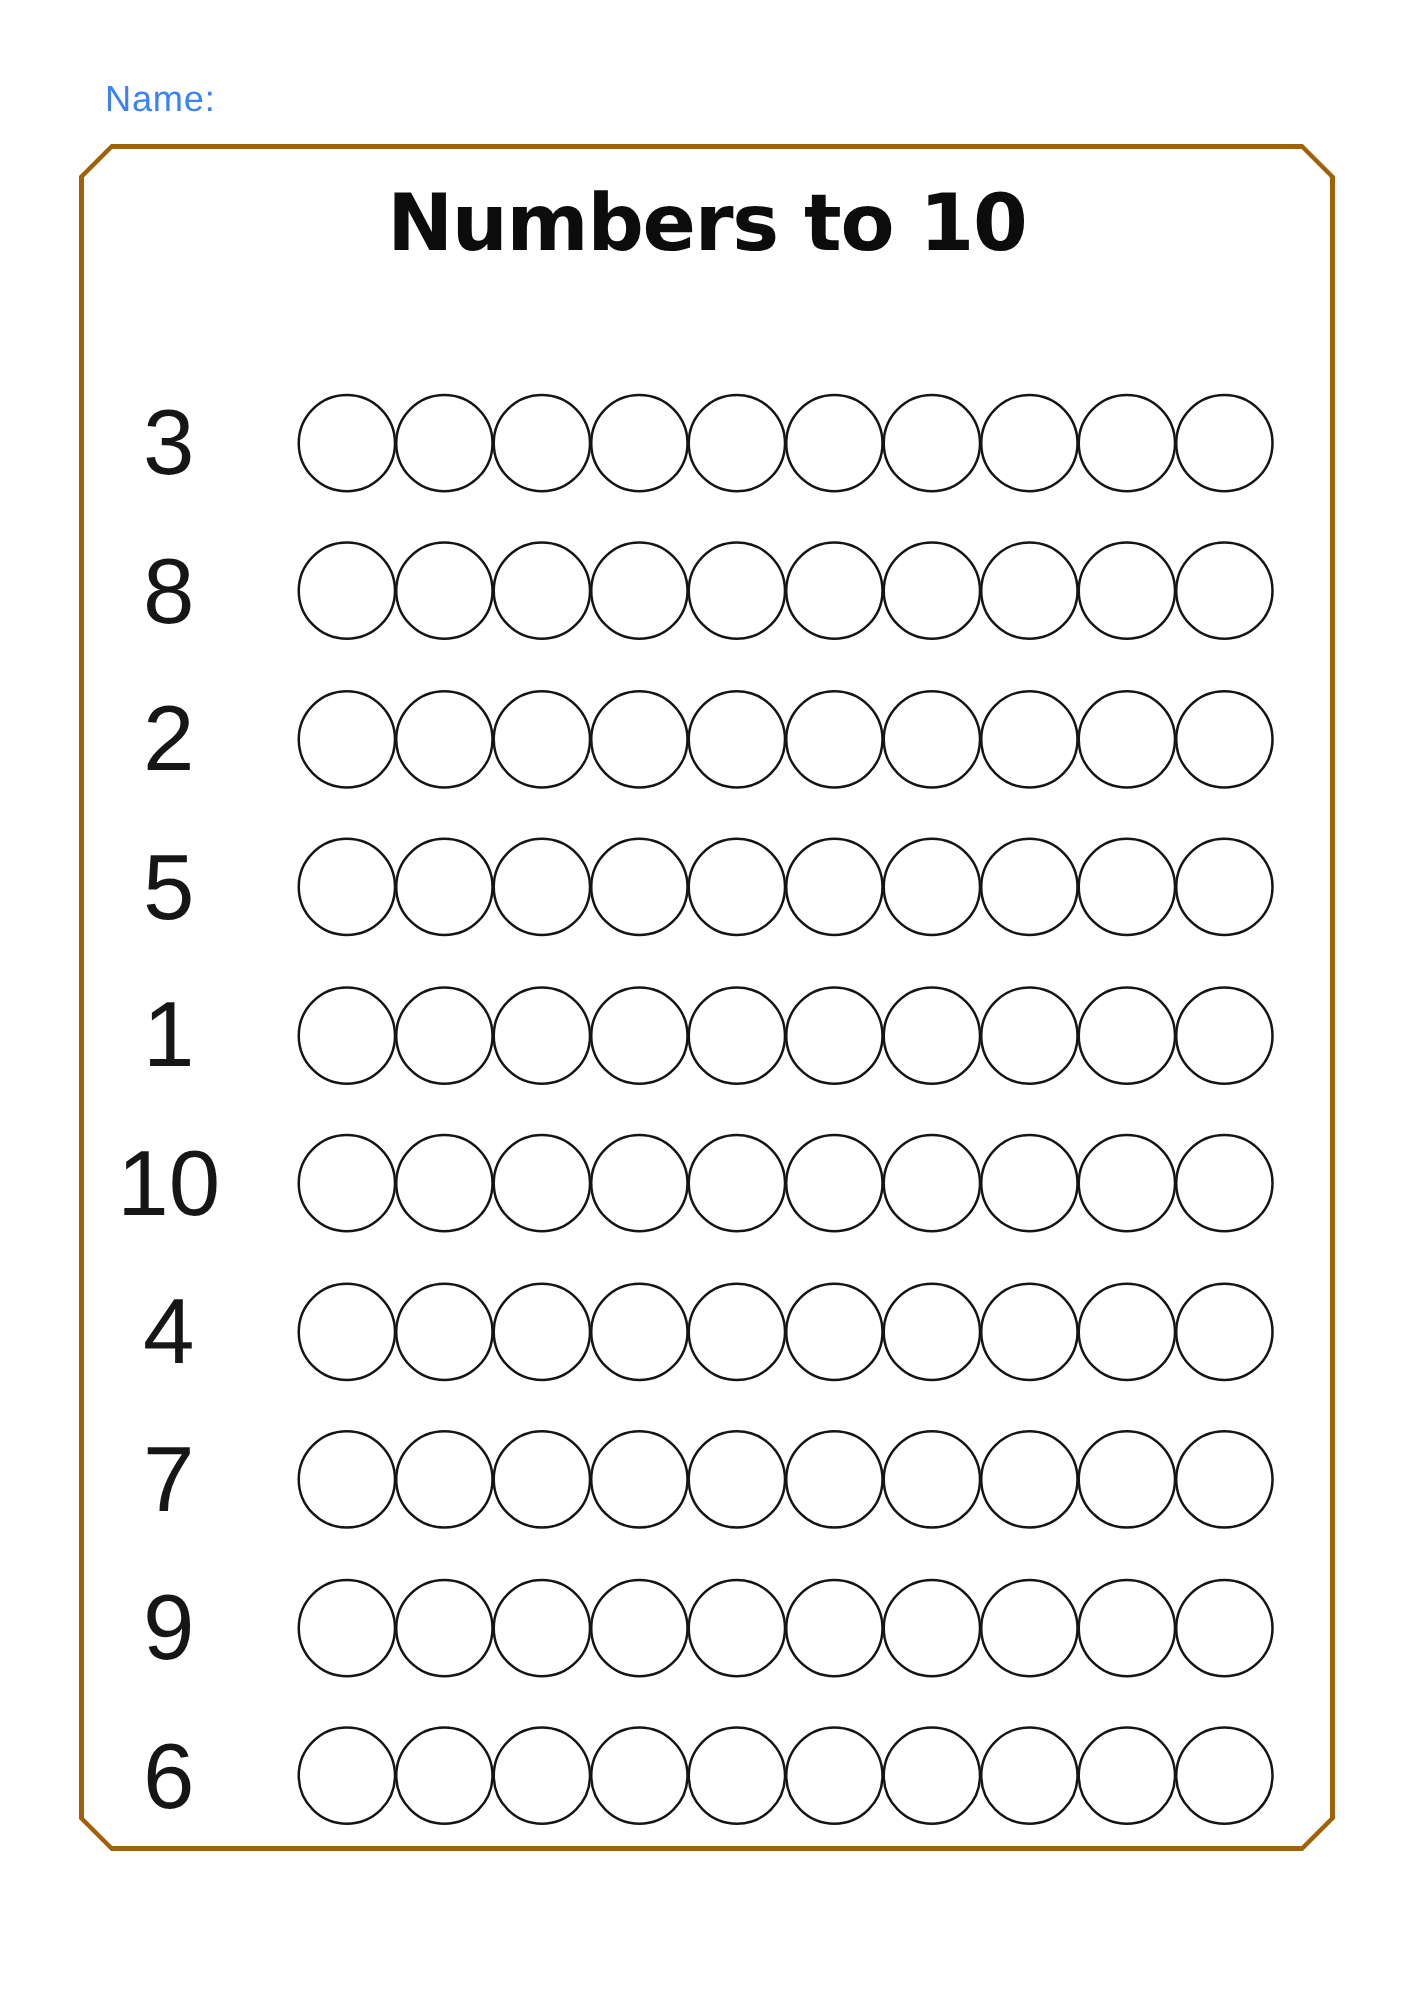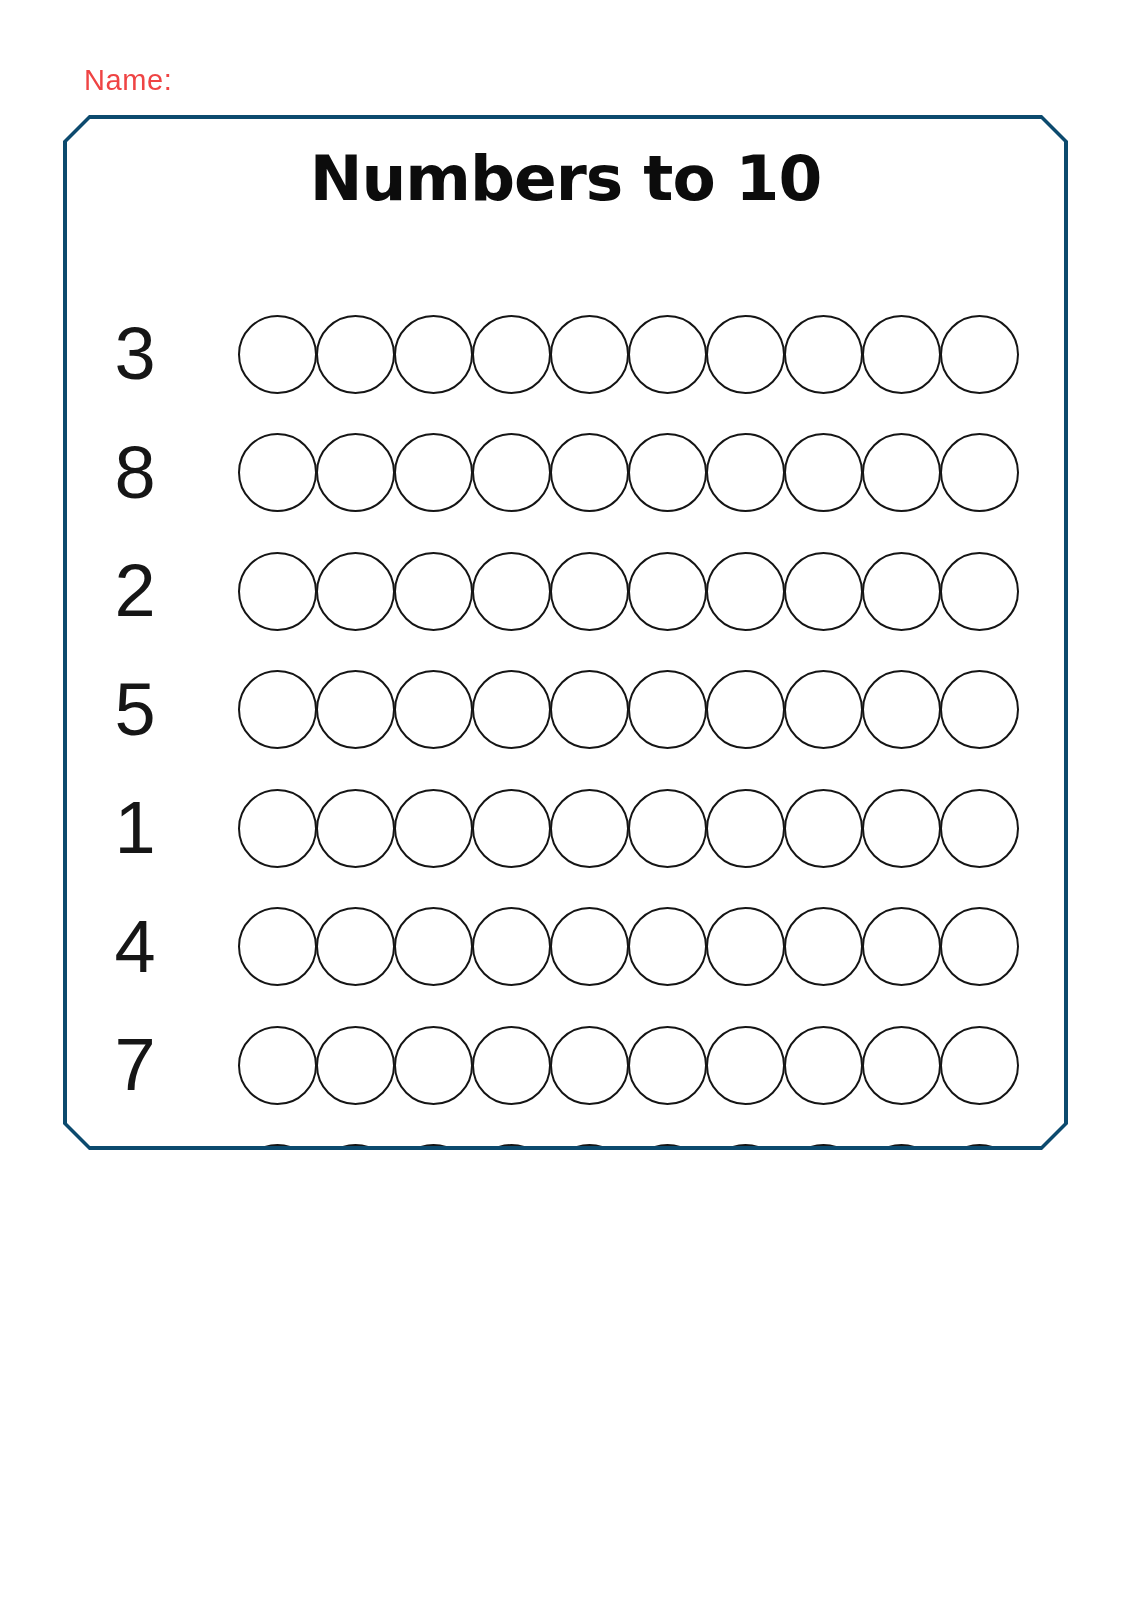--- a/index.html
+++ b/index.html
@@ -11,26 +11,26 @@
     width:1131px;height:1600px;
     background:var(--paper);
     font-family:"Liberation Sans", sans-serif;
     color:var(--ink);
     position:relative;
     overflow:hidden;
   }
   .page{position:absolute;inset:0;}
   .name-line{
     position:absolute;left:84px;top:64px;
-    font-size:29px;letter-spacing:0.6px;color:#ef4444;
+    font-size:29px;letter-spacing:0.6px;color:#3b82f6;
   }
   
   .sheet-border{
-    position:absolute;left:63px;top:115px;width:1005px;height:1035px;
-    background:#0c4a6e;
+    position:absolute;left:63px;top:115px;width:1005px;height:1366px;
+    background:#a16207;
     clip-path:polygon(26px 0, calc(100% - 26px) 0, 100% 26px,
                       100% calc(100% - 26px), calc(100% - 26px) 100%,
                       26px 100%, 0 calc(100% - 26px), 0 26px);
   }
   .sheet{
     position:absolute;left:4px;top:4px;right:4px;bottom:4px;
     background:var(--paper);
     clip-path:polygon(23px 0, calc(100% - 23px) 0, 100% 23px,
                       100% calc(100% - 23px), calc(100% - 23px) 100%,
                       23px 100%, 0 calc(100% - 23px), 0 23px);
@@ -167,20 +167,35 @@
               <span class="circle" style="border-color: rgb(21, 21, 21);"></span>
               <span class="circle" style="border-color: rgb(21, 21, 21);"></span>
               <span class="circle" style="border-color: rgb(21, 21, 21);"></span>
               <span class="circle" style="border-color: rgb(21, 21, 21);"></span>
               <span class="circle" style="border-color: rgb(21, 21, 21);"></span>
               <span class="circle" style="border-color: rgb(21, 21, 21);"></span>
               <span class="circle" style="border-color: rgb(21, 21, 21);"></span>
             </div>
   </div>
 
+  <div class="row">
+    <div class="row-number">10</div>
+    <div class="circles">
+              <span class="circle" style="border-color: rgb(21, 21, 21);"></span>
+              <span class="circle" style="border-color: rgb(21, 21, 21);"></span>
+              <span class="circle" style="border-color: rgb(21, 21, 21);"></span>
+              <span class="circle" style="border-color: rgb(21, 21, 21);"></span>
+              <span class="circle" style="border-color: rgb(21, 21, 21);"></span>
+              <span class="circle" style="border-color: rgb(21, 21, 21);"></span>
+              <span class="circle" style="border-color: rgb(21, 21, 21);"></span>
+              <span class="circle" style="border-color: rgb(21, 21, 21);"></span>
+              <span class="circle" style="border-color: rgb(21, 21, 21);"></span>
+              <span class="circle" style="border-color: rgb(21, 21, 21);"></span>
+            </div>
+  </div>
 
   <div class="row">
     <div class="row-number">4</div>
     <div class="circles">
               <span class="circle" style="border-color: rgb(21, 21, 21);"></span>
               <span class="circle" style="border-color: rgb(21, 21, 21);"></span>
               <span class="circle" style="border-color: rgb(21, 21, 21);"></span>
               <span class="circle" style="border-color: rgb(21, 21, 21);"></span>
               <span class="circle" style="border-color: rgb(21, 21, 21);"></span>
               <span class="circle" style="border-color: rgb(21, 21, 21);"></span>

